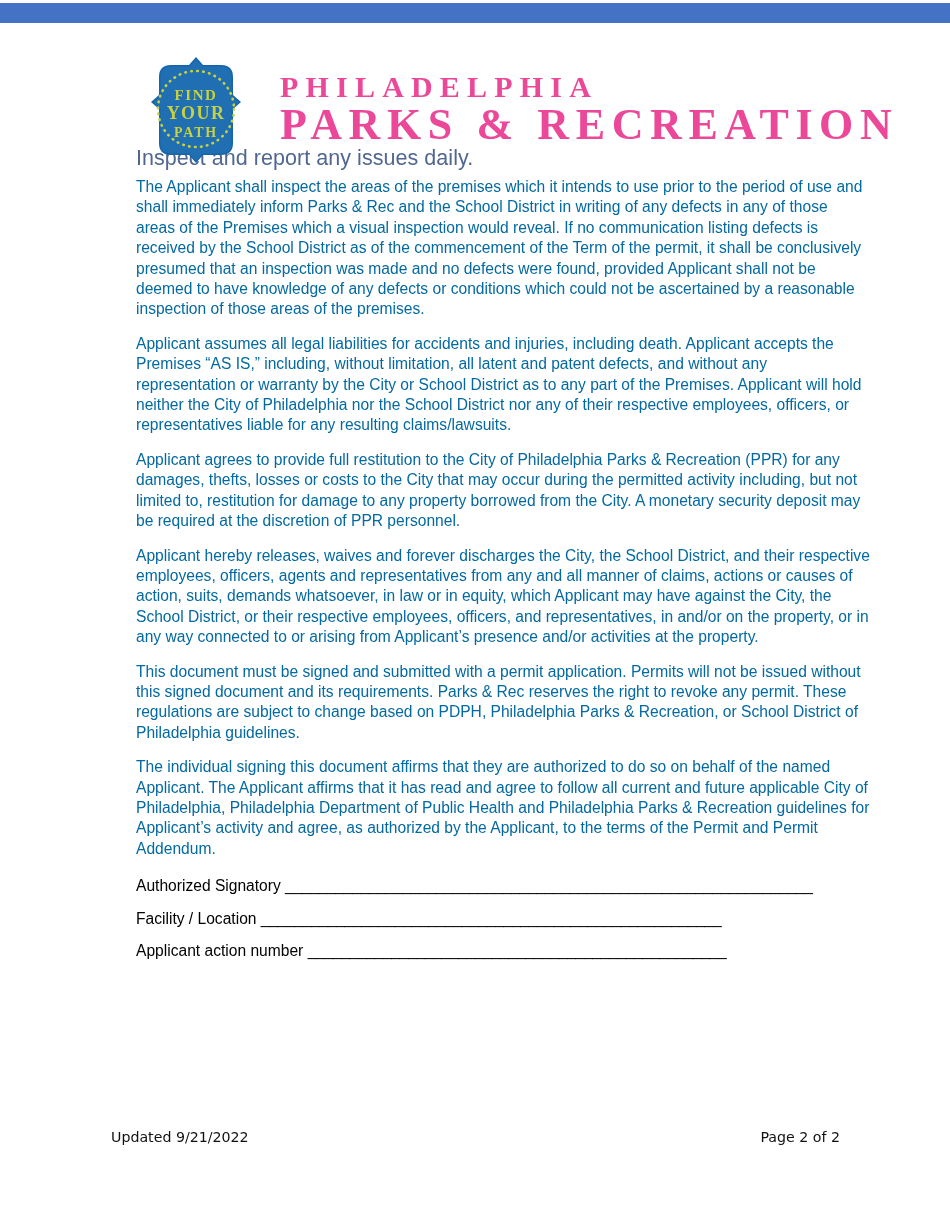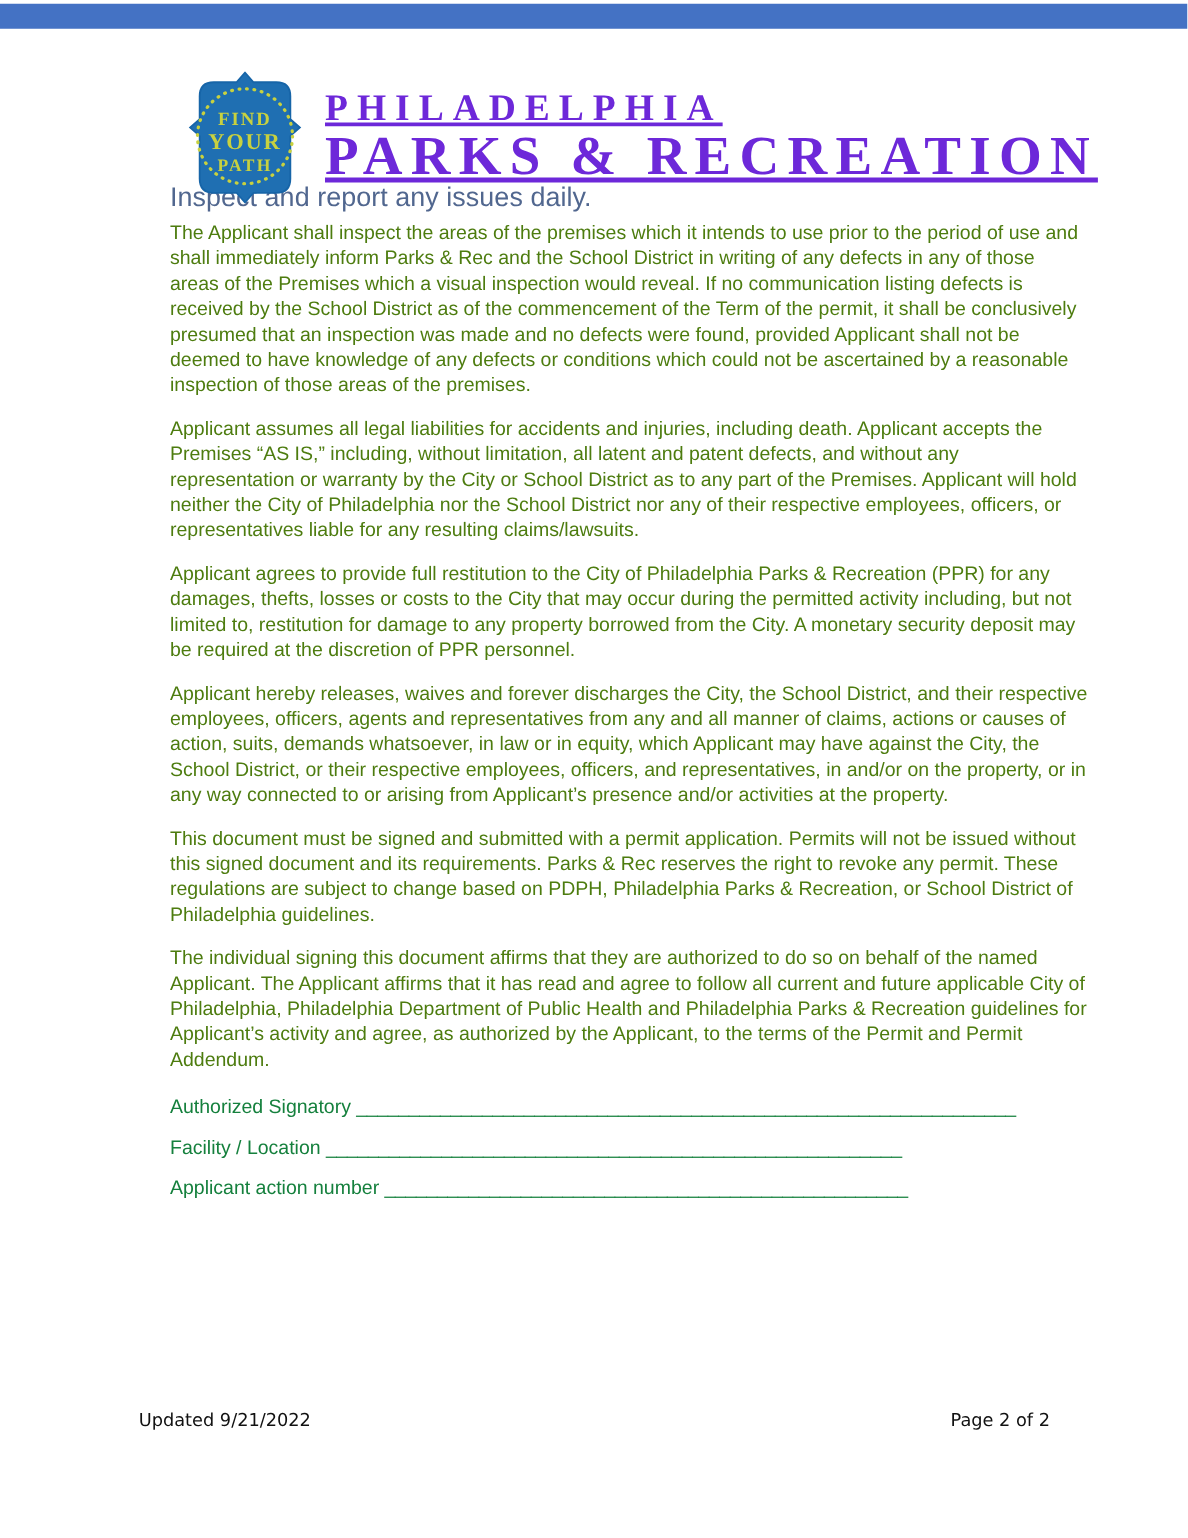--- a/index.html
+++ b/index.html
@@ -46,24 +46,23 @@
     position: absolute;
     left: 5px;
     top: 34px;
     width: 110px;
     height: 106px;
   }
   .logo-badge svg { display: block; }
 
   .wordmark {
     position: absolute;
-    left: 124px;
+    left: 144px;
     top: 48px;
-    color: #6d28d9;
-    text-decoration: underline;
+    color: #ec4899;
   }
   .wordmark .line1 {
     font-family: "Liberation Serif", serif;
     font-weight: bold;
     font-size: 30px;
     letter-spacing: 7.2px;
     line-height: 32px;
     white-space: nowrap;
   }
   .wordmark .line2 {
@@ -89,34 +88,34 @@
     font-weight: normal;
     margin: 0 0 6px 0;
     letter-spacing: 0.05px;
   }
 
   .para {
     font-size: 15.6px;
     line-height: 20.4px;
     margin: 0 0 14px 0;
     text-align: left;
-    color: #4d7c0f;
+    color: #0369a1;
   }
   .para:last-child { margin-bottom: 0; }
 
   
   .fields {
     margin-top: 17px;
   }
   .field-row {
     font-size: 15.6px;
     line-height: 20.4px;
     margin-bottom: 12px;
     white-space: nowrap;
-    color: #15803d;
+    color: #000000;
   }
   .field-row .rule {
     letter-spacing: -0.3px;
   }
 
   
   .footer {
     position: absolute;
     left: 111px;
     top: 1129px;

